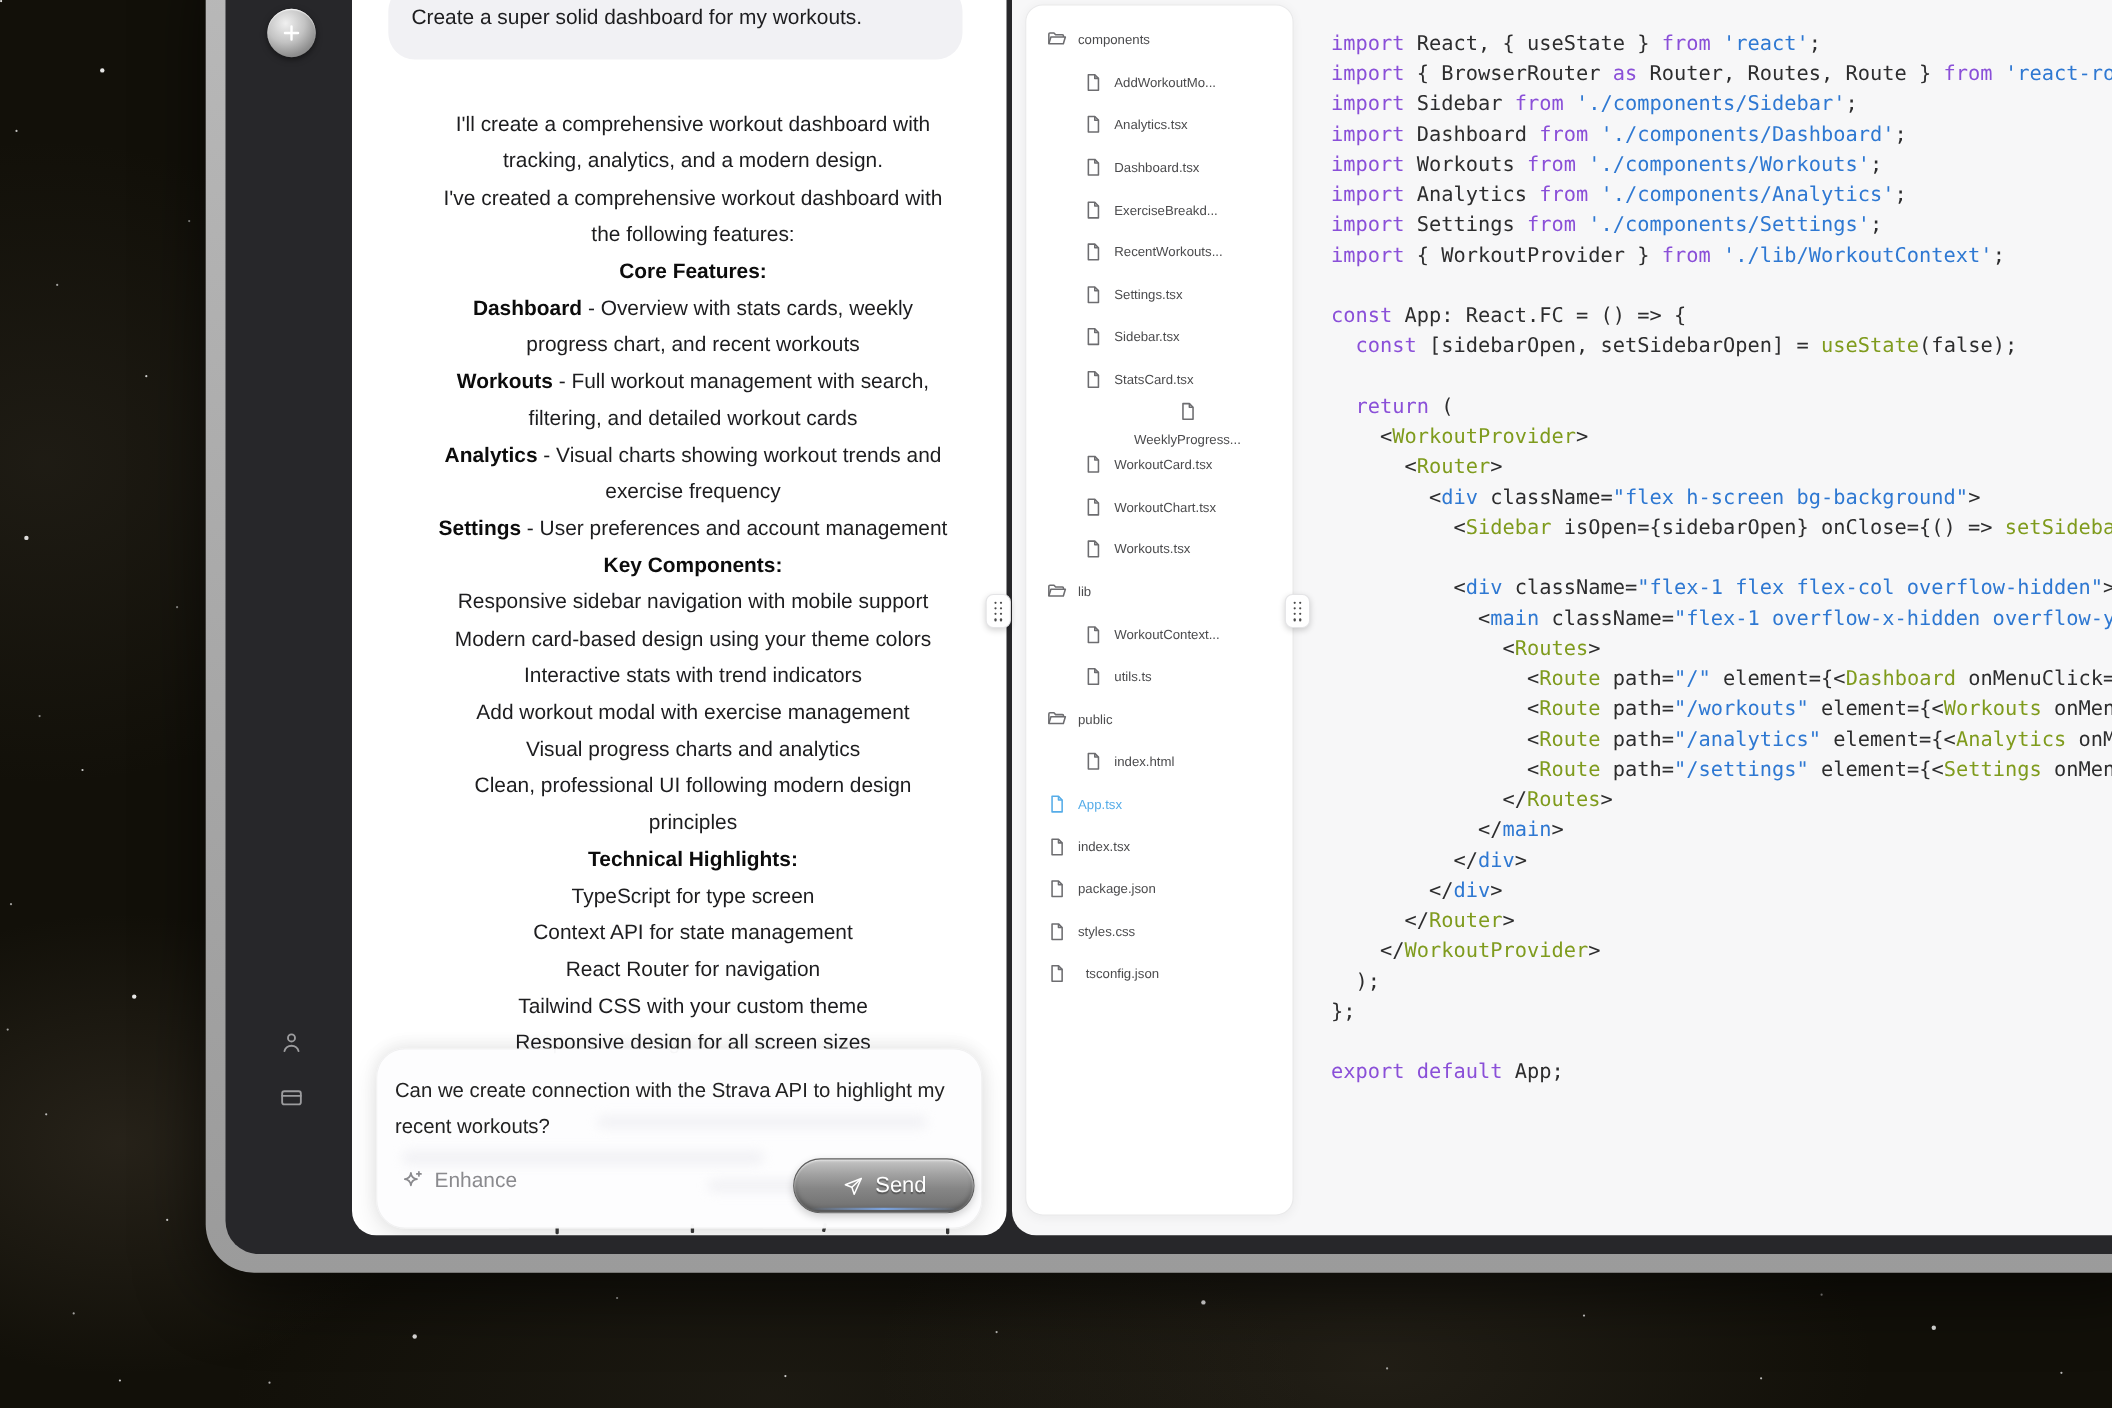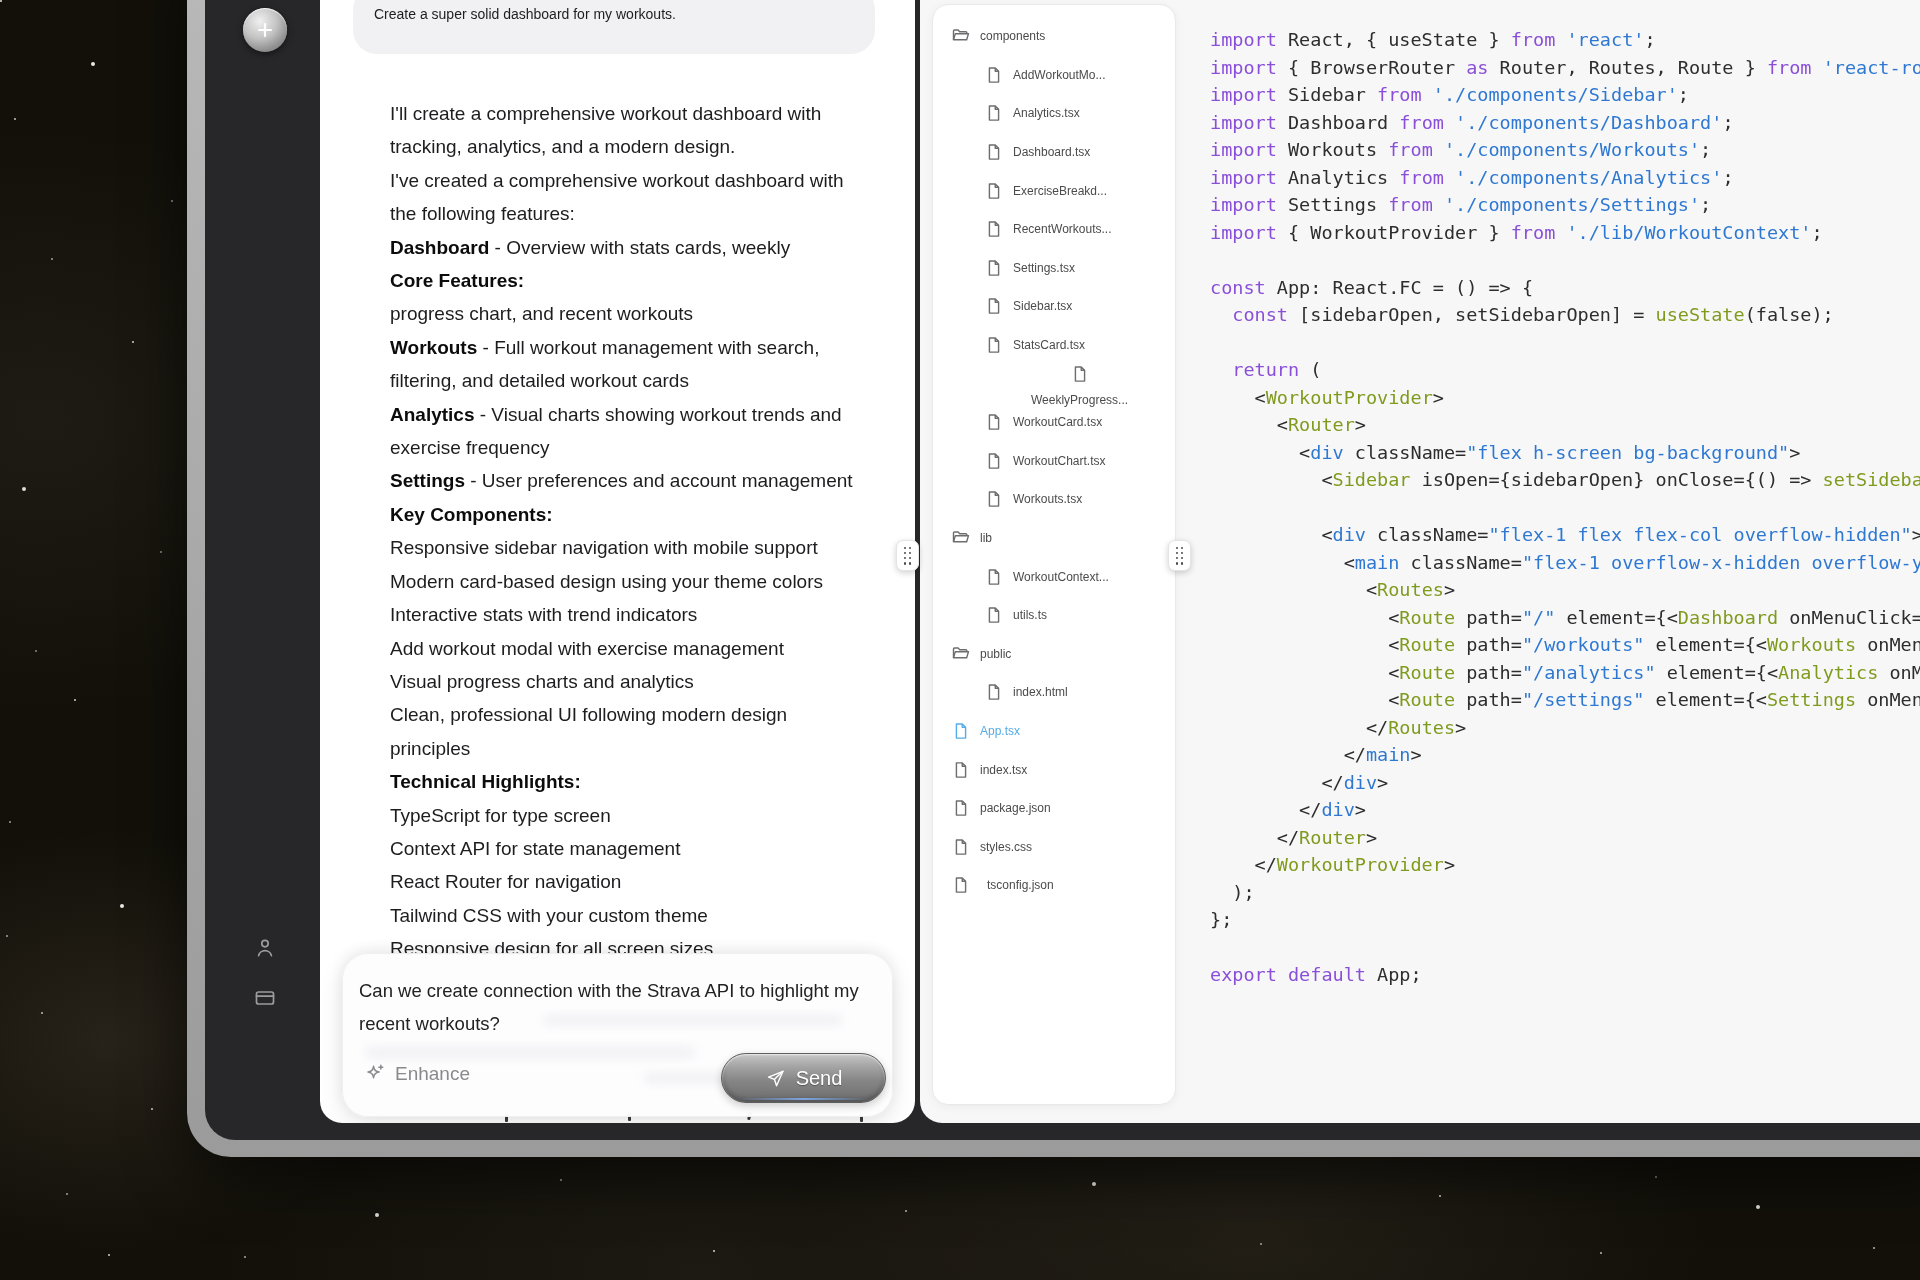--- a/index.html
+++ b/index.html
@@ -51,22 +51,22 @@
 
   
   .chat-panel { position:absolute; left:115px; top:0; width:595px; bottom:17px; background:#ffffff;
     border-bottom-left-radius:22px; border-bottom-right-radius:22px; overflow:hidden; }
   .editor-panel { position:absolute; left:715px; top:0; right:0; bottom:17px; background:#f7f7f8;
     border-bottom-left-radius:22px; overflow:hidden; }
 
   
   .user-bubble { position:absolute; left:33px; top:46px; width:522px; height:68px;
     background:#f1f1f4; border-radius:24px; }
-  .user-bubble .t { position:absolute; left:21px; top:20px; font-size:14px; color:#1d1d1f; }
-  .chat-lines { position:absolute; left:70px; top:157px; width:520px; }
+  .user-bubble .t { position:absolute; left:21px; top:20px; font-size:19px; color:#1d1d1f; }
+  .chat-lines { position:absolute; left:50px; top:157px; width:520px;text-align:center; }
   .chat-line { font-size:19px; line-height:33.4px; color:#1d1d1f; white-space:nowrap; }
   .chat-line .b { font-weight:700; color:#0c0c0c; }
 
   
   .tick { position:absolute; width:3px; height:8px; background:#3a3a3a; border-radius:1px; }
 
   
   .composer { position:absolute; left:22px; top:1013px; width:551px; height:164px;
     background:rgba(253,253,254,.97); border:1px solid rgba(0,0,0,.05); border-radius:26px;
     box-shadow:0 -4px 14px rgba(0,0,0,.06), 0 8px 24px rgba(0,0,0,.10); }
@@ -148,22 +148,22 @@
 
       <div class="chat-panel">
         <div class="user-bubble">
           <div class="t">Create a super solid dashboard for my workouts.</div>
         </div>
         <div class="chat-lines" id="chat-lines">
             <div class="chat-line"><span>I'll create a comprehensive workout dashboard with</span></div>
             <div class="chat-line"><span>tracking, analytics, and a modern design.</span></div>
             <div class="chat-line"><span>I've created a comprehensive workout dashboard with</span></div>
             <div class="chat-line"><span>the following features:</span></div>
+            <div class="chat-line"><span class="b">Core Features:</span></div>
             <div class="chat-line"><span class="b">Dashboard</span><span> - Overview with stats cards, weekly</span></div>
-            <div class="chat-line"><span class="b">Core Features:</span></div>
             <div class="chat-line"><span>progress chart, and recent workouts</span></div>
             <div class="chat-line"><span class="b">Workouts</span><span> - Full workout management with search,</span></div>
             <div class="chat-line"><span>filtering, and detailed workout cards</span></div>
             <div class="chat-line"><span class="b">Analytics</span><span> - Visual charts showing workout trends and</span></div>
             <div class="chat-line"><span>exercise frequency</span></div>
             <div class="chat-line"><span class="b">Settings</span><span> - User preferences and account management</span></div>
             <div class="chat-line"><span class="b">Key Components:</span></div>
             <div class="chat-line"><span>Responsive sidebar navigation with mobile support</span></div>
             <div class="chat-line"><span>Modern card-based design using your theme colors</span></div>
             <div class="chat-line"><span>Interactive stats with trend indicators</span></div>

